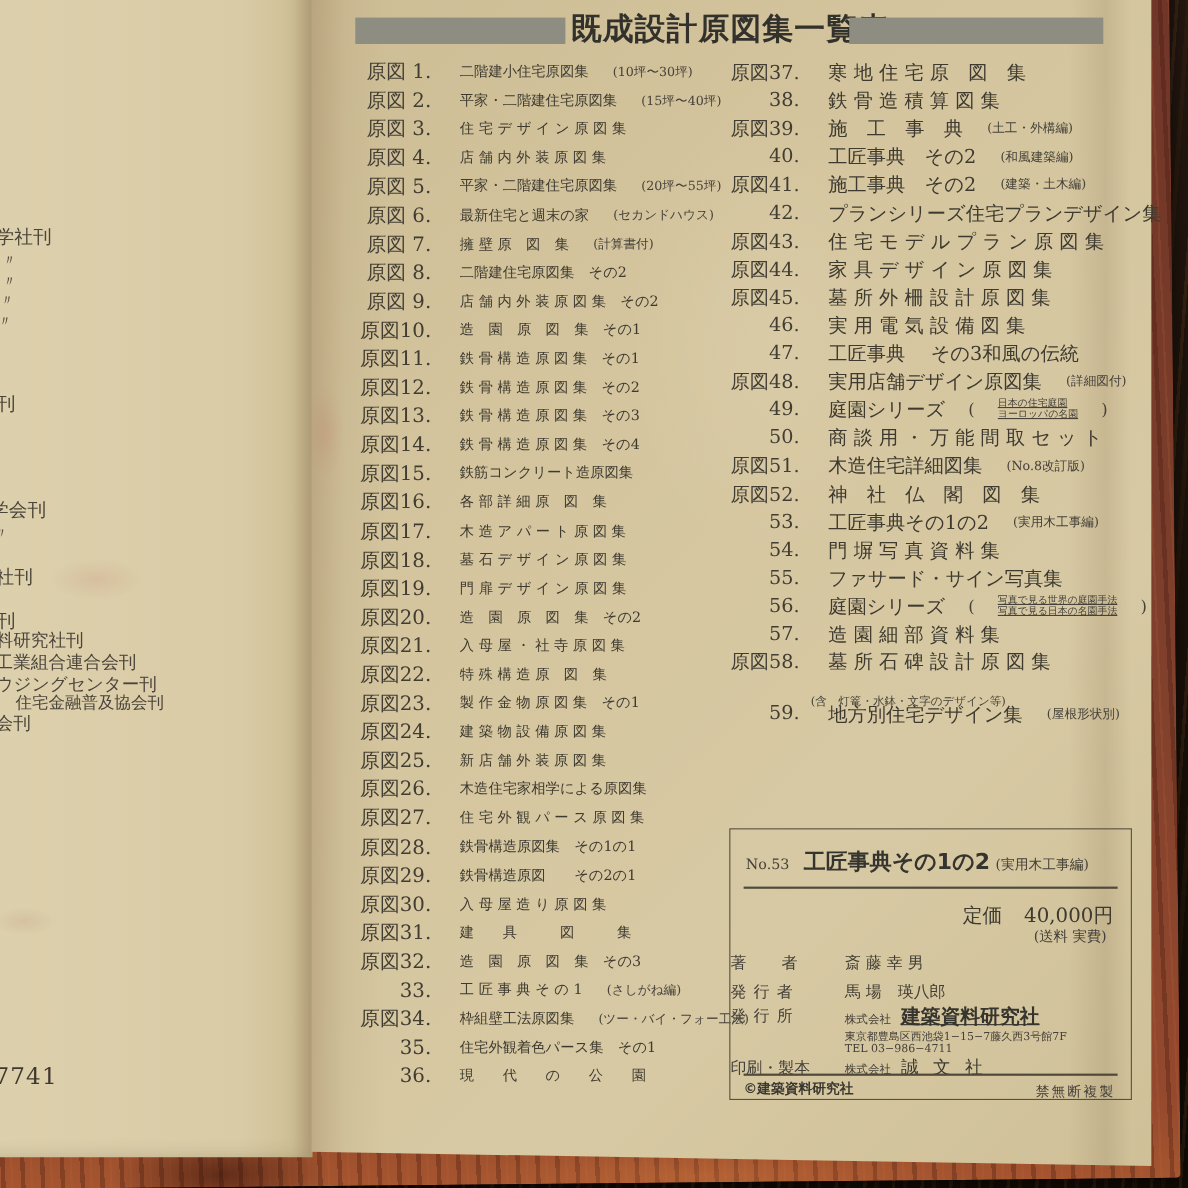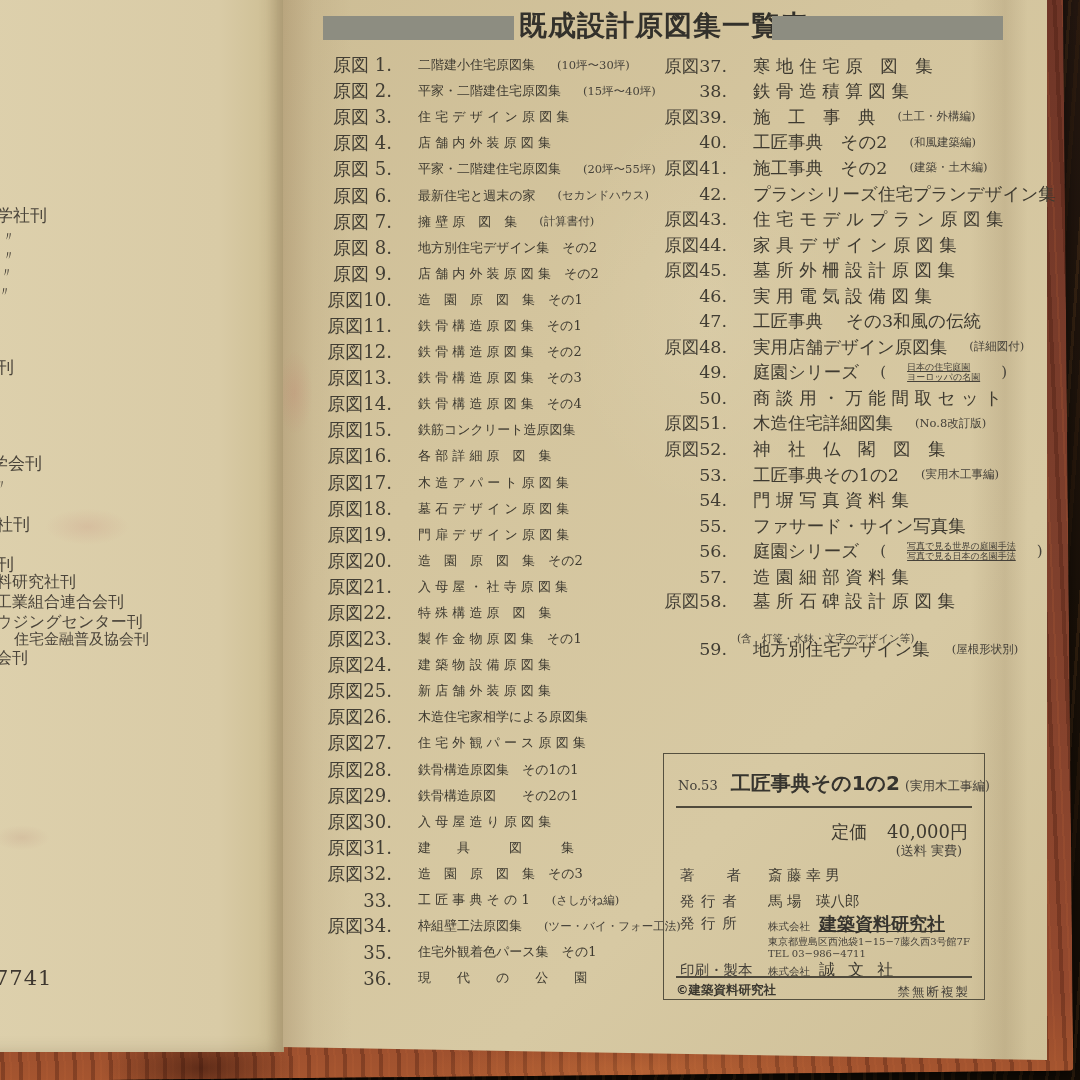--- a/index.html
+++ b/index.html
@@ -70,31 +70,32 @@
   .col-right .title{font-size:17.5px;}
   .note{font-size:11.5px;margin-left:2px;color:#46423a;}
   .paren{font-size:15px;color:#46423a;margin:0 1px;}
   .stack{display:inline-block;vertical-align:middle;line-height:1.15;}
   .stack i{display:block;font-style:normal;font-size:9px;color:#46423a;letter-spacing:0;text-decoration:underline;}
   .sub{flex:0 0 100%;font-size:10.5px;color:#46423a;margin-left:84px;line-height:1;}
   
   .colophon{
     position:absolute;left:663px;top:753px;width:320px;height:245px;
     border:1.5px solid #55503f;
+    padding-left:44px;
   }
   .c-abs{position:absolute;white-space:nowrap;}
   .c-header{left:14px;top:16px;}
   .c-no{font-size:13px;color:#45413a;margin-right:8px;}
   .c-title{font-family:"DejaVu Sans","Liberation Sans",sans-serif;font-weight:bold;font-size:20px;color:#36342e;}
   .c-title-note{font-size:12.5px;color:#45413a;}
   .c-underline{position:absolute;left:12px;right:12px;top:52px;border-top:2px solid #4f4a3c;}
   .c-price{right:16px;top:66px;font-size:18px;color:#3e3a30;}
   .c-price .val{margin-left:14px;}
   .c-price-note{right:22px;top:88px;font-size:13px;color:#45413a;}
-  .c-row-label{left:16px;font-size:14.5px;color:#45413a;letter-spacing:1px;}
+  .c-row-label{left:0;font-size:14.5px;color:#45413a;letter-spacing:1px;}
   .c-row-val{left:104px;font-size:14.5px;color:#413d33;}
   .c-small{font-size:10.5px;margin-right:9px;color:#45413a;}
   .c-office-name{font-family:"DejaVu Sans","Liberation Sans",sans-serif;font-weight:bold;font-size:18px;color:#36342e;text-decoration:underline;}
   .c-addr{left:104px;font-size:10px;color:#45413a;}
   .c-printer-name{font-size:16px;color:#3b382f;letter-spacing:4px;}
   .c-divider{position:absolute;left:12px;right:12px;top:222px;border-top:2px solid #4f4a3c;}
   .c-copy{left:12px;top:228px;font-size:12.5px;font-family:"DejaVu Sans","Liberation Sans",sans-serif;font-weight:bold;color:#3b382f;}
   .c-rights{right:14px;top:230px;font-size:12.5px;color:#45413a;letter-spacing:2px;}
   
   .frag{position:absolute;white-space:nowrap;color:#4a443a;}
@@ -141,21 +142,21 @@
         <span class="title">最新住宅と週末の家</span>
         <span class="note">(セカンドハウス)</span>
       </div>
       <div class="row">
         <span class="num">原図 7.</span>
         <span class="title">擁 壁 原　図　集</span>
         <span class="note">(計算書付)</span>
       </div>
       <div class="row">
         <span class="num">原図 8.</span>
-        <span class="title">地方別住宅デザイン集　その2</span>
+        <span class="title">二階建住宅原図集　その2</span>
       </div>
       <div class="row">
         <span class="num">原図 9.</span>
         <span class="title">店 舗 内 外 装 原 図 集　その2</span>
       </div>
       <div class="row">
         <span class="num">原図10.</span>
         <span class="title">造　園　原　図　集　その1</span>
       </div>
       <div class="row">

